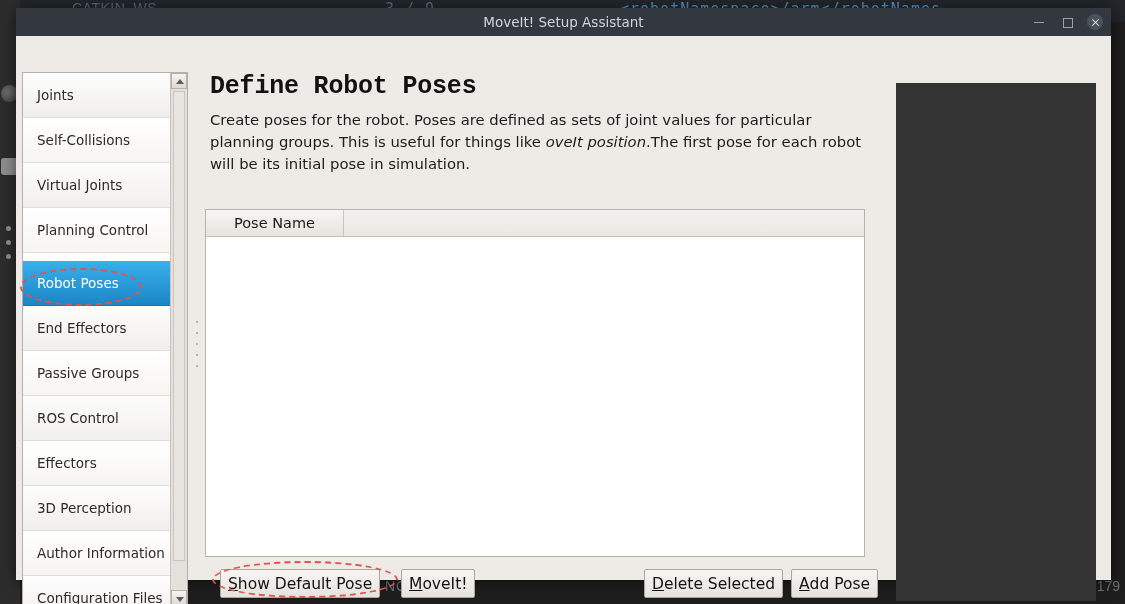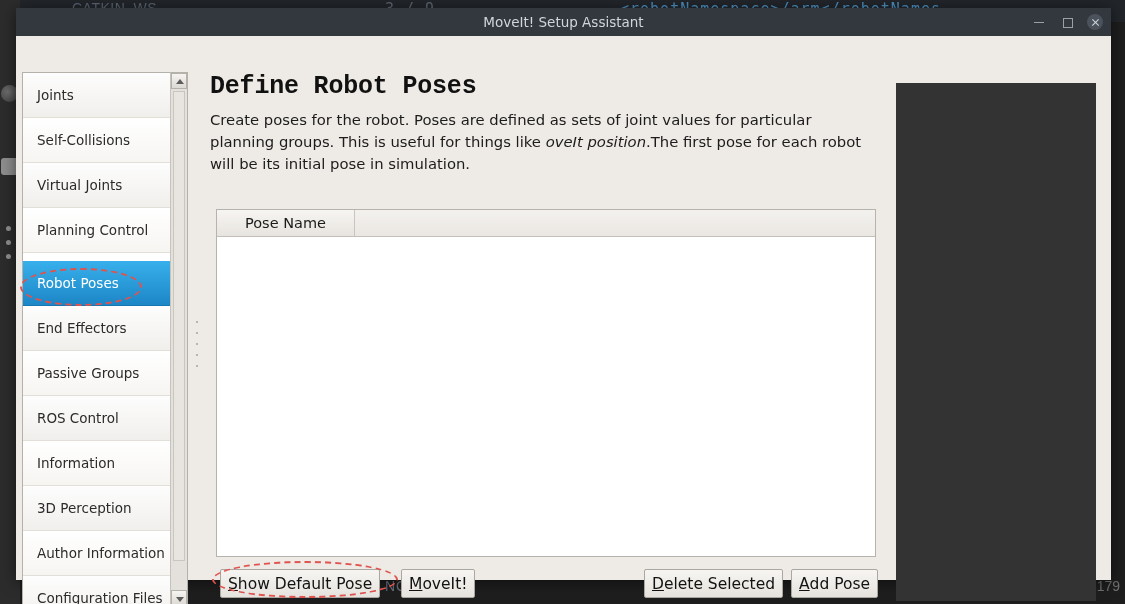--- a/index.html
+++ b/index.html
@@ -273,21 +273,21 @@
     width: 665px;
     font-family: "DejaVu Sans", sans-serif;
     font-size: 14.8px;
     line-height: 22px;
     color: #1c1c1c;
   }
   #page-desc em { font-style: italic; }
 
   #pose-table {
     position: absolute;
-    left: 22px; top: 137px;
+    left: 11px; top: 137px;
     width: 660px; height: 348px;
     background: #ffffff;
     border: 1px solid #b6b2ac;
     overflow: hidden;
   }
   #table-header {
     display: flex;
     height: 27px;
     background: linear-gradient(to bottom, #f7f5f2 0%, #e7e4df 100%);
     border-bottom: 1px solid #c3bfb9;
@@ -421,21 +421,21 @@
           <div class="sb-item">
             <span>End Effectors</span>
           </div>
           <div class="sb-item alt">
             <span>Passive Groups</span>
           </div>
           <div class="sb-item">
             <span>ROS Control</span>
           </div>
           <div class="sb-item alt">
-            <span>Information</span>
+            <span>Effectors</span>
           </div>
           <div class="sb-item">
             <span>3D Perception</span>
           </div>
           <div class="sb-item alt">
             <span>Author Information</span>
           </div>
           <div class="sb-item">
             <span>Configuration Files</span>
           </div>

